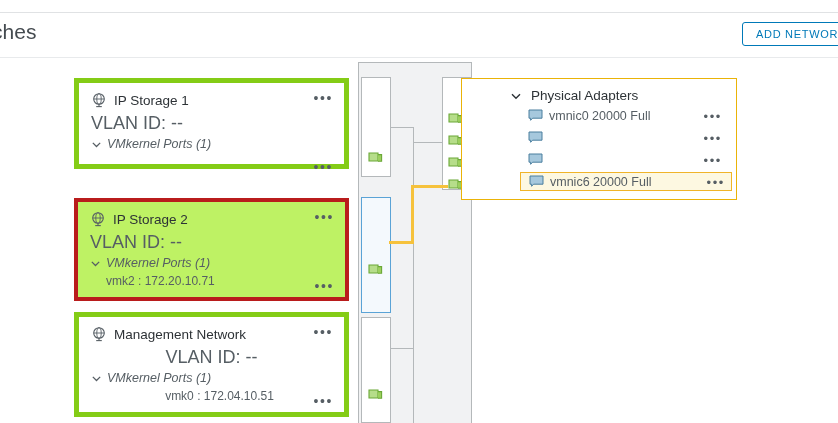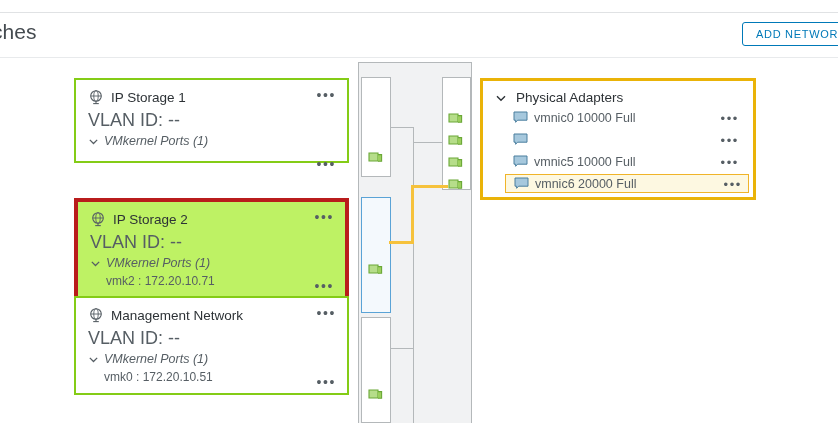--- a/index.html
+++ b/index.html
@@ -32,21 +32,21 @@
     cursor: pointer;
   }
   .header-rule {
     position: absolute; left: 0; top: 57px; width: 838px; height: 1px;
     background: #e8eaec;
   }
 
   
   .pg-card {
     position: absolute; left: 74px; width: 275px;
-    background: #fff; border: 2px solid #84cc16;
+    background: #fff; border: 5px solid #84cc16;
   }
   .pg-card.selected { border: 4px solid #b91c1c; background: #bef264; }
   .pg-head {
     display: flex; align-items: center;
     padding: 9px 10px 4px 12px; position: relative;
   }
   .pg-icon { width: 16px; height: 16px; margin-right: 7px; flex: 0 0 auto; }
   .pg-name { font-size: 13.5px; color: #2d3236; white-space: nowrap; }
   .dots {
     position: absolute; right: 11px; top: 50%; transform: translateY(-50%);
@@ -82,22 +82,22 @@
   }
   .hline { position: absolute; height: 1px; background: #b4b8ba; }
   .vline { position: absolute; width: 1px; background: #b4b8ba; }
   .hl-y { position: absolute; height: 3px; background: #f6c23c; }
   .vl-y { position: absolute; width: 3px; background: #f6c23c; }
 
   .nic-ico { position: absolute; width: 15px; height: 14px; }
 
   
   .pa-panel {
-    position: absolute; left: 480px; top: 78px; width: 276px; height: 122px;
-    background: #fff; border: 3px solid #eab308;
+    position: absolute; left: 461px; top: 78px; width: 276px; height: 122px;
+    background: #fff; border: 1px solid #eab308; padding-left: 36px;
   }
   .pa-head {
     display: flex; align-items: center;
     padding: 9px 0 0 12px; font-size: 13.5px; color: #2d3236;
     cursor: pointer;
   }
   .pa-head .chev { width: 12px; height: 12px; margin-right: 9px; }
   .pa-row {
     position: relative; display: flex; align-items: center;
     margin: 3px 8px 0 26px; height: 19px; padding-left: 4px;
@@ -173,21 +173,21 @@
           </svg>
       </span>
       <span>VMkernel Ports (1)</span>
     </div>
     <div class="pg-vmk-row">
       <span>vmk2 : 172.20.10.71</span>
       <span class="dots">•••</span>
     </div>
   </div>
 
-  <div class="pg-card" id="pg2" style="top:296px;">
+  <div class="pg-card" id="pg2" style="top:312px;text-align:center;">
     <div class="pg-head">
       <span class="pg-icon">
         <svg viewBox="0 0 16 16" width="16" height="16">
           <circle cx="8" cy="7" r="5.3" fill="none" stroke="#565e64" stroke-width="1.1"></circle>
           <ellipse cx="8" cy="7" rx="2.2" ry="5.3" fill="none" stroke="#565e64" stroke-width=".9"></ellipse>
           <line x1="2.9" y1="7" x2="13.1" y2="7" stroke="#565e64" stroke-width=".9"></line>
           <line x1="8" y1="12.3" x2="8" y2="14.4" stroke="#565e64" stroke-width="1.1"></line>
           <line x1="5.2" y1="14.6" x2="10.8" y2="14.6" stroke="#565e64" stroke-width="1.1"></line>
         </svg>
       </span>
@@ -197,21 +197,21 @@
     <div class="pg-vlan">VLAN ID: --</div>
     <div class="pg-vmk-header">
       <span class="chev">
         <svg viewBox="0 0 12 12" width="11" height="11">
             <path d="M2 4.2 L6 8.2 L10 4.2" fill="none" stroke="#565e64" stroke-width="1.4"></path>
           </svg>
       </span>
       <span>VMkernel Ports (1)</span>
     </div>
     <div class="pg-vmk-row">
-      <span>vmk0 : 172.20.10.51</span>
+      <span>vmk0 : 172.04.10.51</span>
       <span class="dots">•••</span>
     </div>
   </div>
 
   <div class="sw-outer">
 
     <div class="leg" style="left:2px; top:14px; width:30px; height:100px;"></div>
     <div class="leg" style="left:2px; top:134px; width:30px; height:116px; border-color:#5aa3d6; background:#f4f9fd;"></div>
     <div class="leg" style="left:2px; top:254px; width:30px; height:106px;"></div>
 
@@ -281,40 +281,39 @@
       </span>
       <span>Physical Adapters</span>
     </div>
 
     <div class="pa-row">
       <span class="pa-ico">
         <svg viewBox="0 0 15 13" width="15" height="13">
           <path d="M1 1h13v8.2H4.6L2.6 11.3V9.2H1z" fill="#a6c8dd" stroke="#4a7e9e" stroke-width="1"></path>
         </svg>
       </span>
-      <span>vmnic0 10000 Full</span>
+      <span>vmnic0 20000 Full</span>
       <span class="dots">•••</span>
     </div>
 
     <div class="pa-row">
       <span class="pa-ico">
         <svg viewBox="0 0 15 13" width="15" height="13">
           <path d="M1 1h13v8.2H4.6L2.6 11.3V9.2H1z" fill="#a6c8dd" stroke="#4a7e9e" stroke-width="1"></path>
         </svg>
       </span>
       <span class="dots">•••</span>
     </div>
 
     <div class="pa-row">
       <span class="pa-ico">
         <svg viewBox="0 0 15 13" width="15" height="13">
           <path d="M1 1h13v8.2H4.6L2.6 11.3V9.2H1z" fill="#a6c8dd" stroke="#4a7e9e" stroke-width="1"></path>
         </svg>
       </span>
-      <span>vmnic5 10000 Full</span>
       <span class="dots">•••</span>
     </div>
 
     <div class="pa-row highlight">
       <span class="pa-ico">
         <svg viewBox="0 0 15 13" width="15" height="13">
           <path d="M1 1h13v8.2H4.6L2.6 11.3V9.2H1z" fill="#a6c8dd" stroke="#4a7e9e" stroke-width="1"></path>
         </svg>
       </span>
       <span>vmnic6 20000 Full</span>

